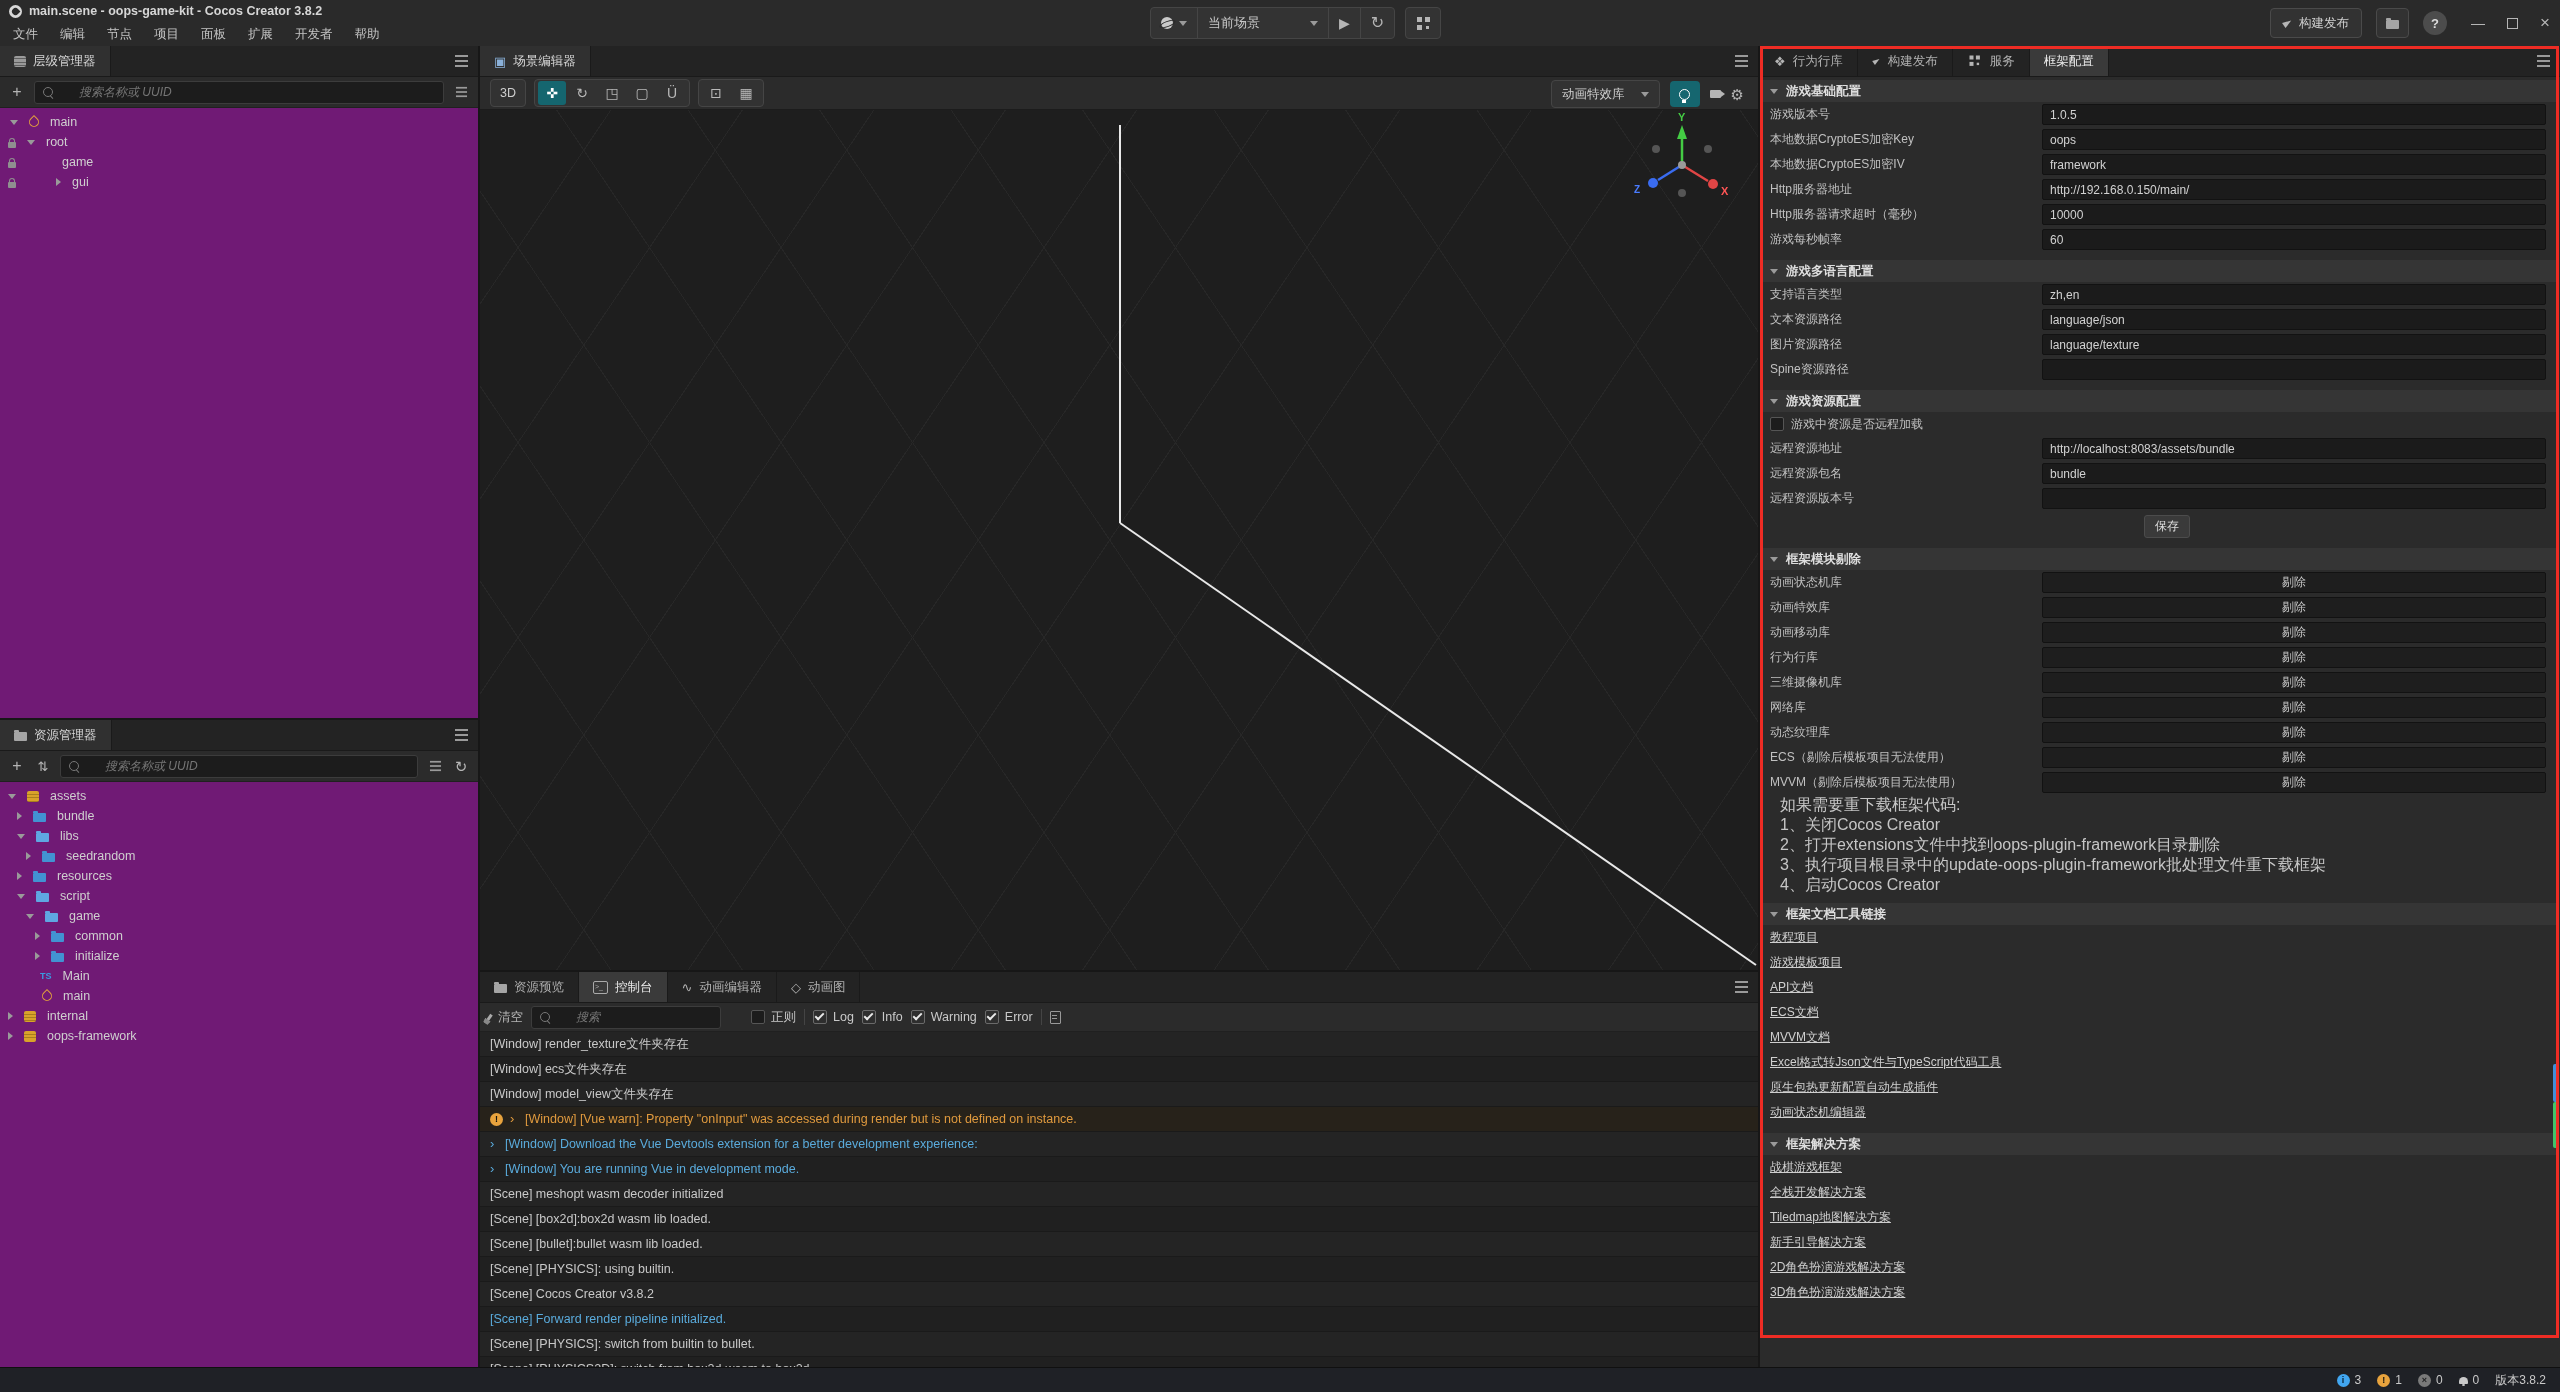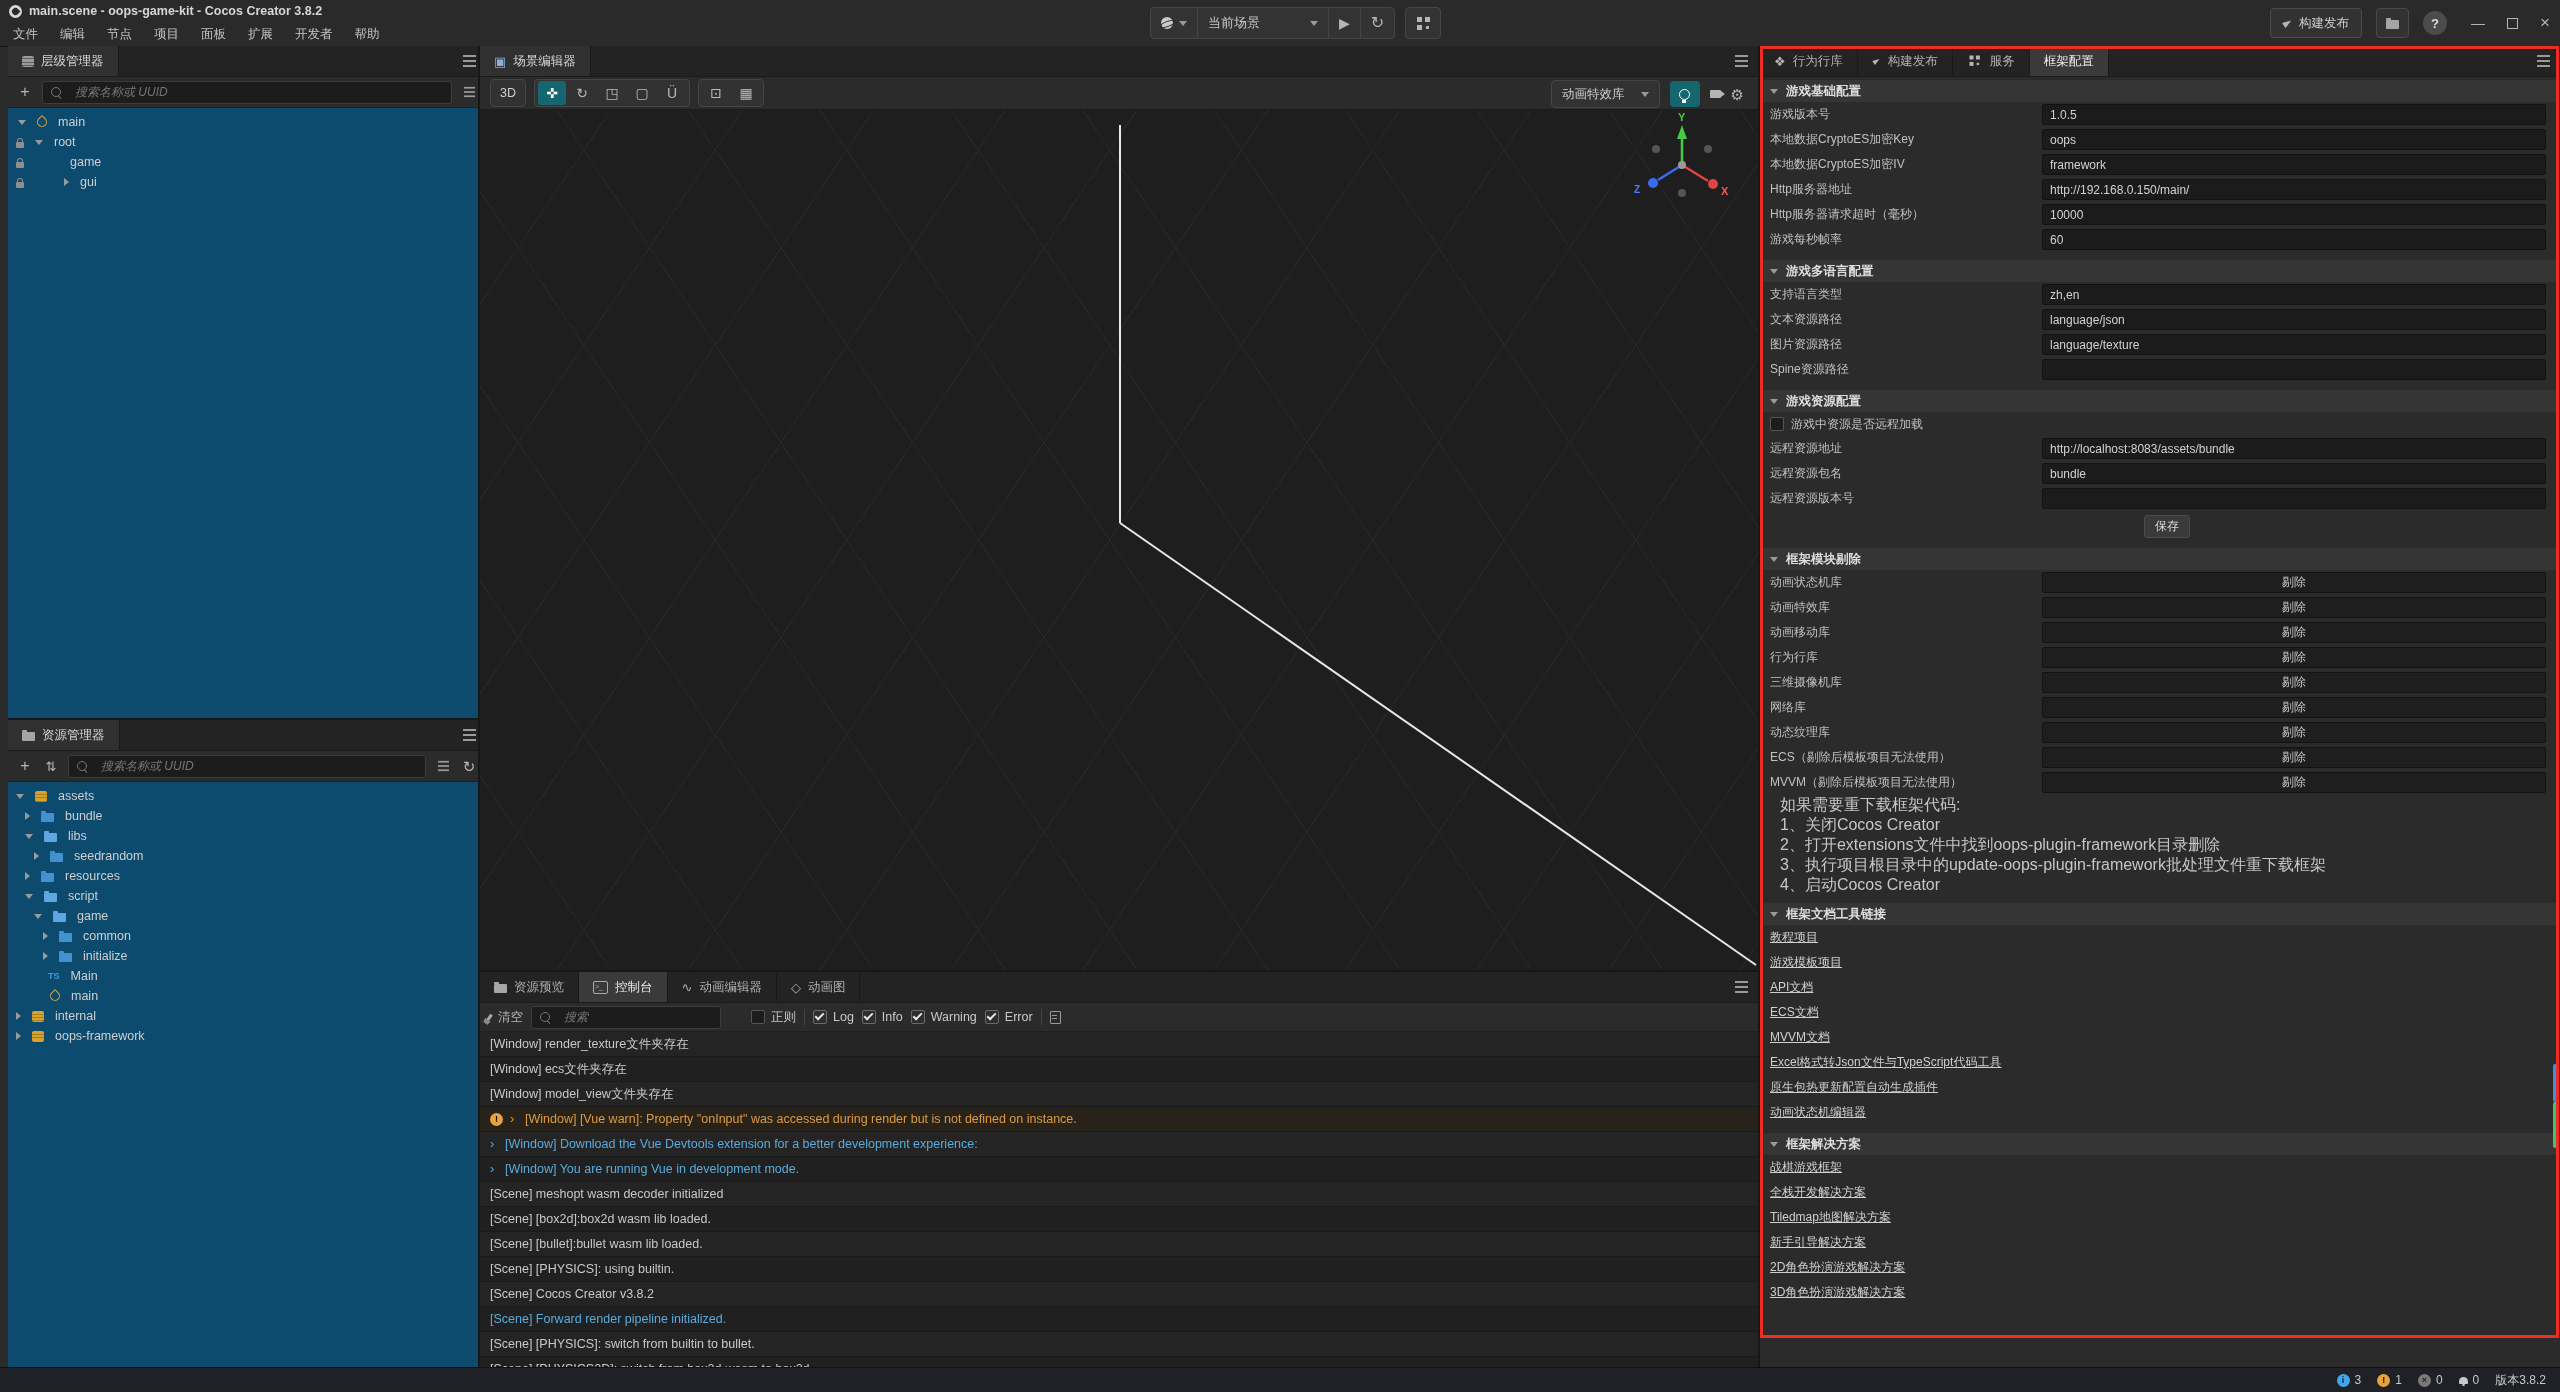--- a/index.html
+++ b/index.html
@@ -54,31 +54,31 @@
   .tb-group{display:flex;align-items:flex-start;background:#333;border:1px solid #454545;border-radius:4px;height:30px;overflow:hidden}
   .tb-cell{display:flex;align-items:center;gap:6px;padding:0 10px;height:100%;border-right:1px solid #454545}
   .tb-cell:last-child{border-right:none}
   .tb-sq{display:flex;align-items:center;justify-content:center;width:34px;height:30px;background:#333;border:1px solid #454545;border-radius:4px}
   .title-right{position:absolute;top:8px;right:10px;display:flex;align-items:center;gap:14px;z-index:6}
   .tr-btn{display:flex;align-items:center;gap:7px;background:#323232;border:1px solid #4a4a4a;border-radius:4px;height:28px;padding:0 12px;font-size:12.5px;color:#cfcfcf}
   .tr-help{width:24px;height:24px;border-radius:50%;background:#4c4c4c;display:flex;align-items:center;justify-content:center;color:#ddd;font-weight:bold}
   .win-ctl{display:flex;align-items:center;gap:22px;margin-left:10px;color:#b5b5b5;font-size:14px}
   
   .main{position:absolute;top:46px;left:0;right:0;bottom:24px}
-  .col-left{position:absolute;left:8px;top:0;width:478px;height:100%;background:#0c4a6e}
+  .col-left{position:absolute;left:0;top:0;width:478px;height:100%;background:#701a75}
   .col-center{position:absolute;left:478px;top:0;width:1280px;height:100%;border-left:2px solid #171717;box-sizing:border-box;background:#282828}
   .col-right{position:absolute;left:1758px;top:0;right:0;height:100%;border-left:2px solid #171717;box-sizing:border-box;background:#2b2b2b}
   
   .p-head{height:30px;background:#232323;border-bottom:1px solid #1a1a1a;display:flex;align-items:center}
   .p-tab{display:flex;align-items:center;gap:7px;padding:0 14px;height:100%;background:#303030;border-right:1px solid #1a1a1a;font-size:12.5px;color:#d8d8d8}
   .p-tab.dim{background:transparent;color:#b0b0b0}
   .p-tab.active{background:#3a3a3a;color:#ececec}
   .p-right{margin-left:auto;margin-right:10px;display:flex;align-items:center;gap:10px}
   .p-tools{height:30px;display:flex;align-items:center;padding:0 8px;gap:8px;border-bottom:1px solid #202020;background:#2b2b2b}
-  .searchbox{flex:1;height:21px;background:#1c1c1c;border:1px solid #3c3c3c;border-radius:3px;display:flex;align-items:center;gap:12px;padding:0 8px}
+  .searchbox{flex:1;height:21px;background:#1c1c1c;border:1px solid #3c3c3c;border-radius:3px;display:flex;align-items:center;gap:24px;padding:0 8px}
   .searchbox input{flex:1;background:transparent;border:none;outline:none;color:#bbb;font-style:italic;font-size:12px;font-family:inherit}
   .tbtn{display:flex;align-items:center;justify-content:center;min-width:18px;height:22px;color:#b5b5b5}
   
   .tree{padding-top:4px}
   .trow{height:20px;display:flex;align-items:center;gap:11px;font-size:12.5px;color:#cfcfcf;white-space:nowrap}
   .sp{display:inline-block;flex:none}
   
   .scene-panel{position:absolute;top:0;left:0;right:0;height:924px;background:#232323}
   .scene-tools{height:32px;display:flex;align-items:center;padding:0 10px;gap:8px;background:#2b2b2b;border-bottom:1px solid #1c1c1c;position:relative}
   .stool{display:flex;align-items:center;justify-content:center;width:28px;height:24px;border-radius:3px;color:#b9b9b9;font-size:14px}

